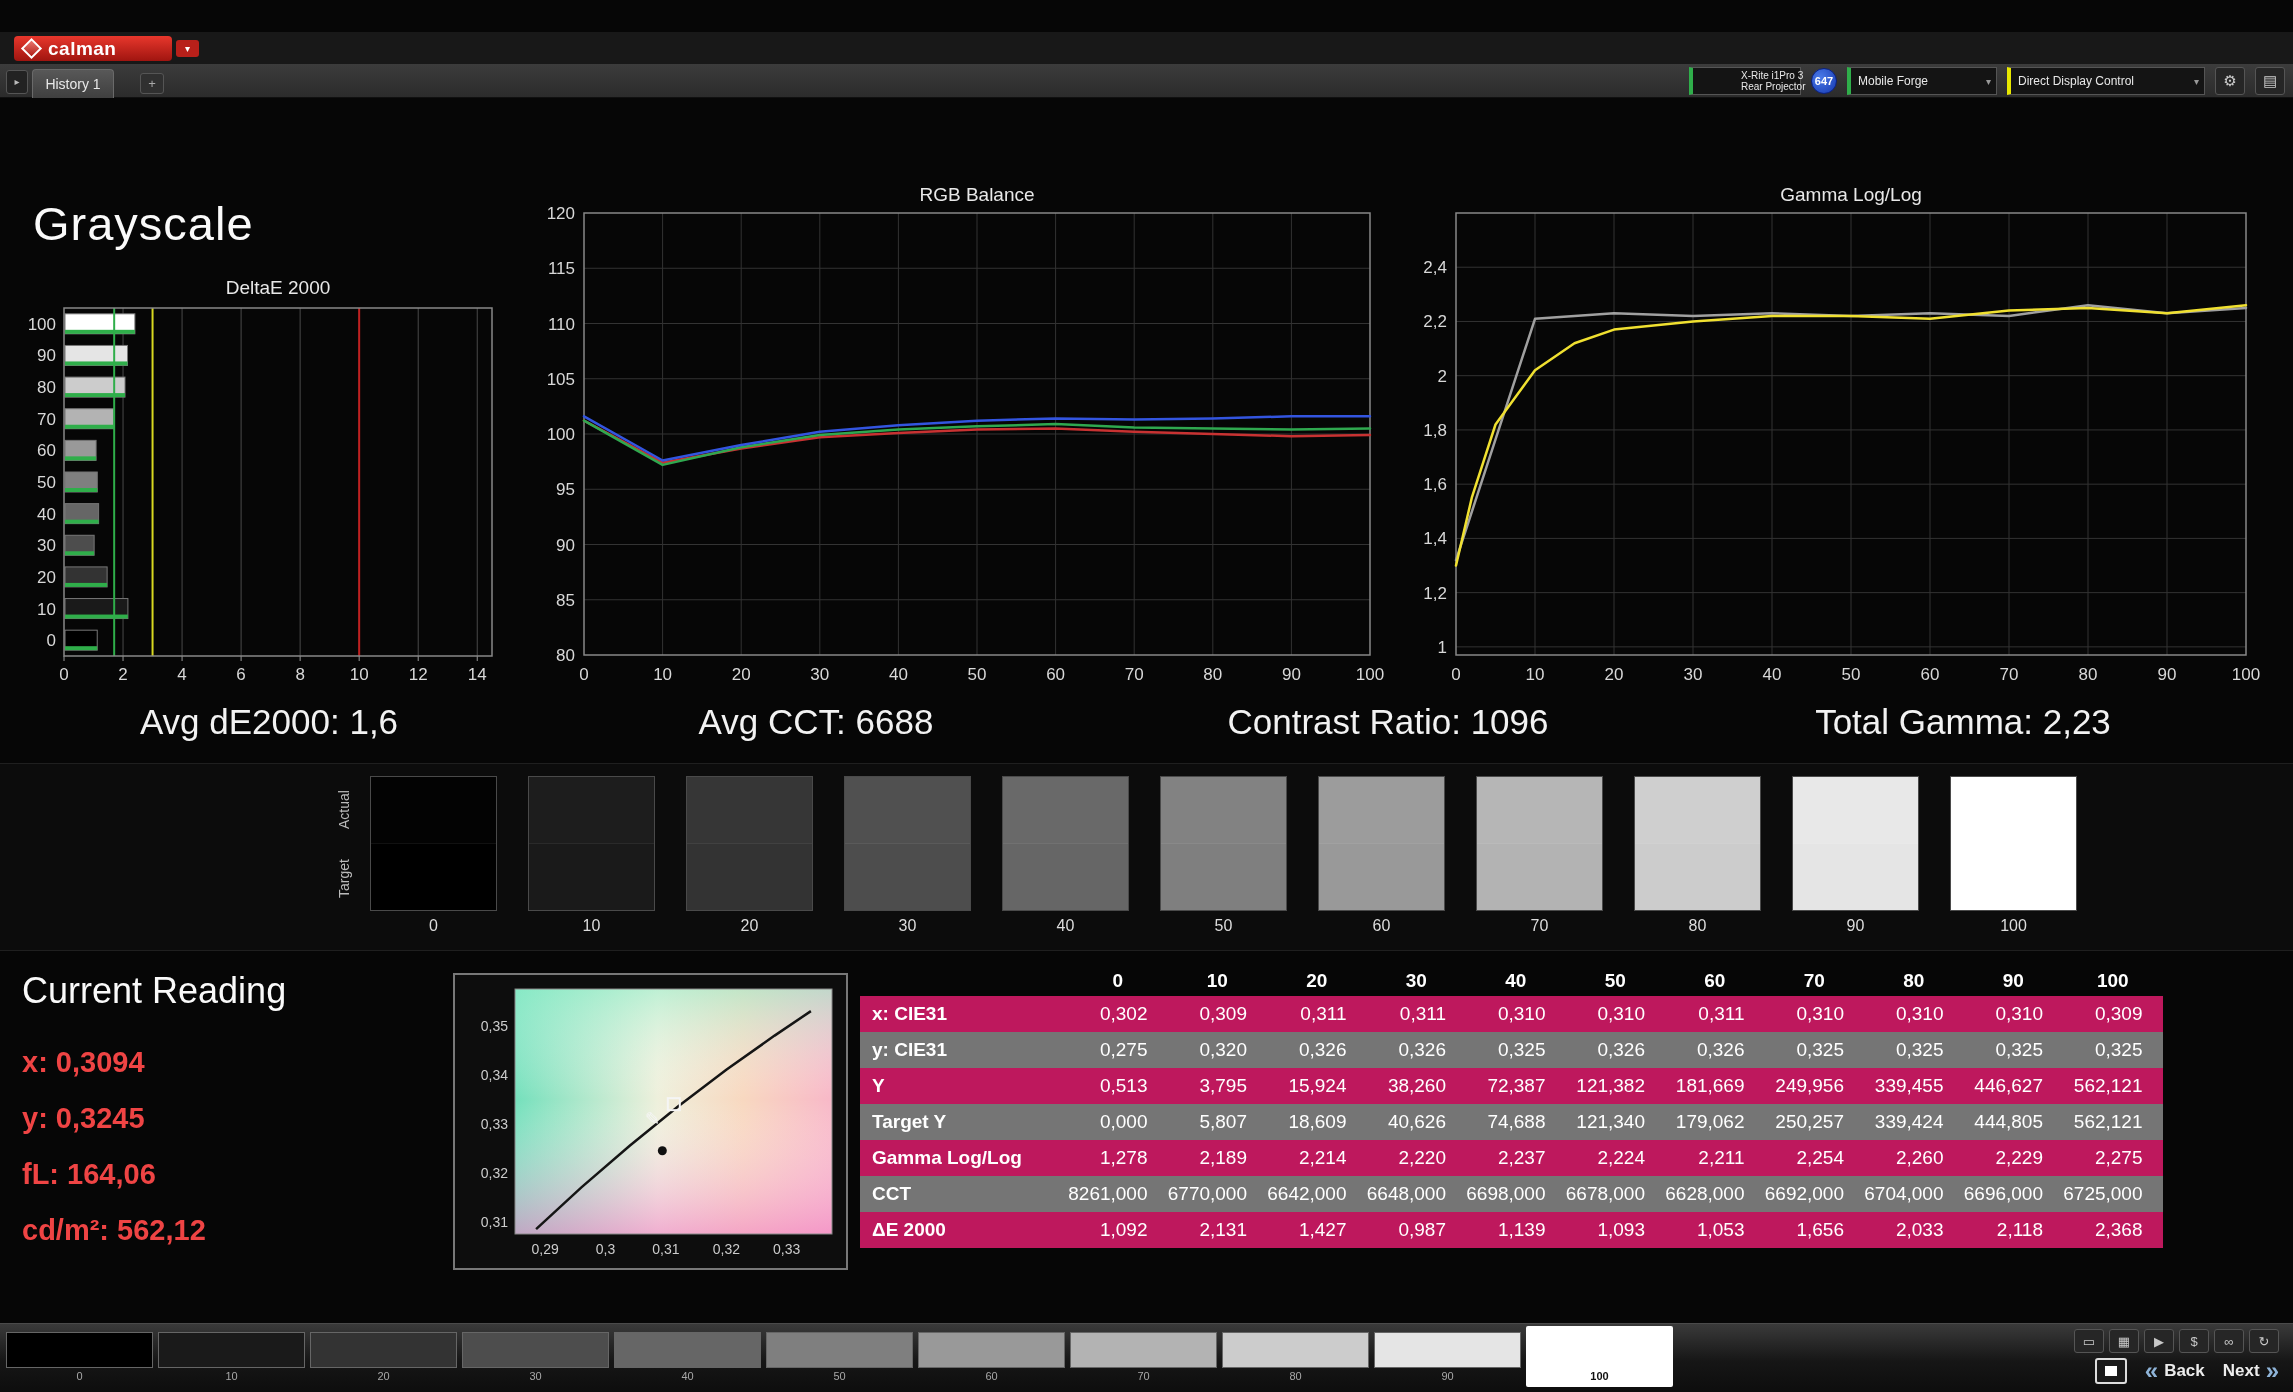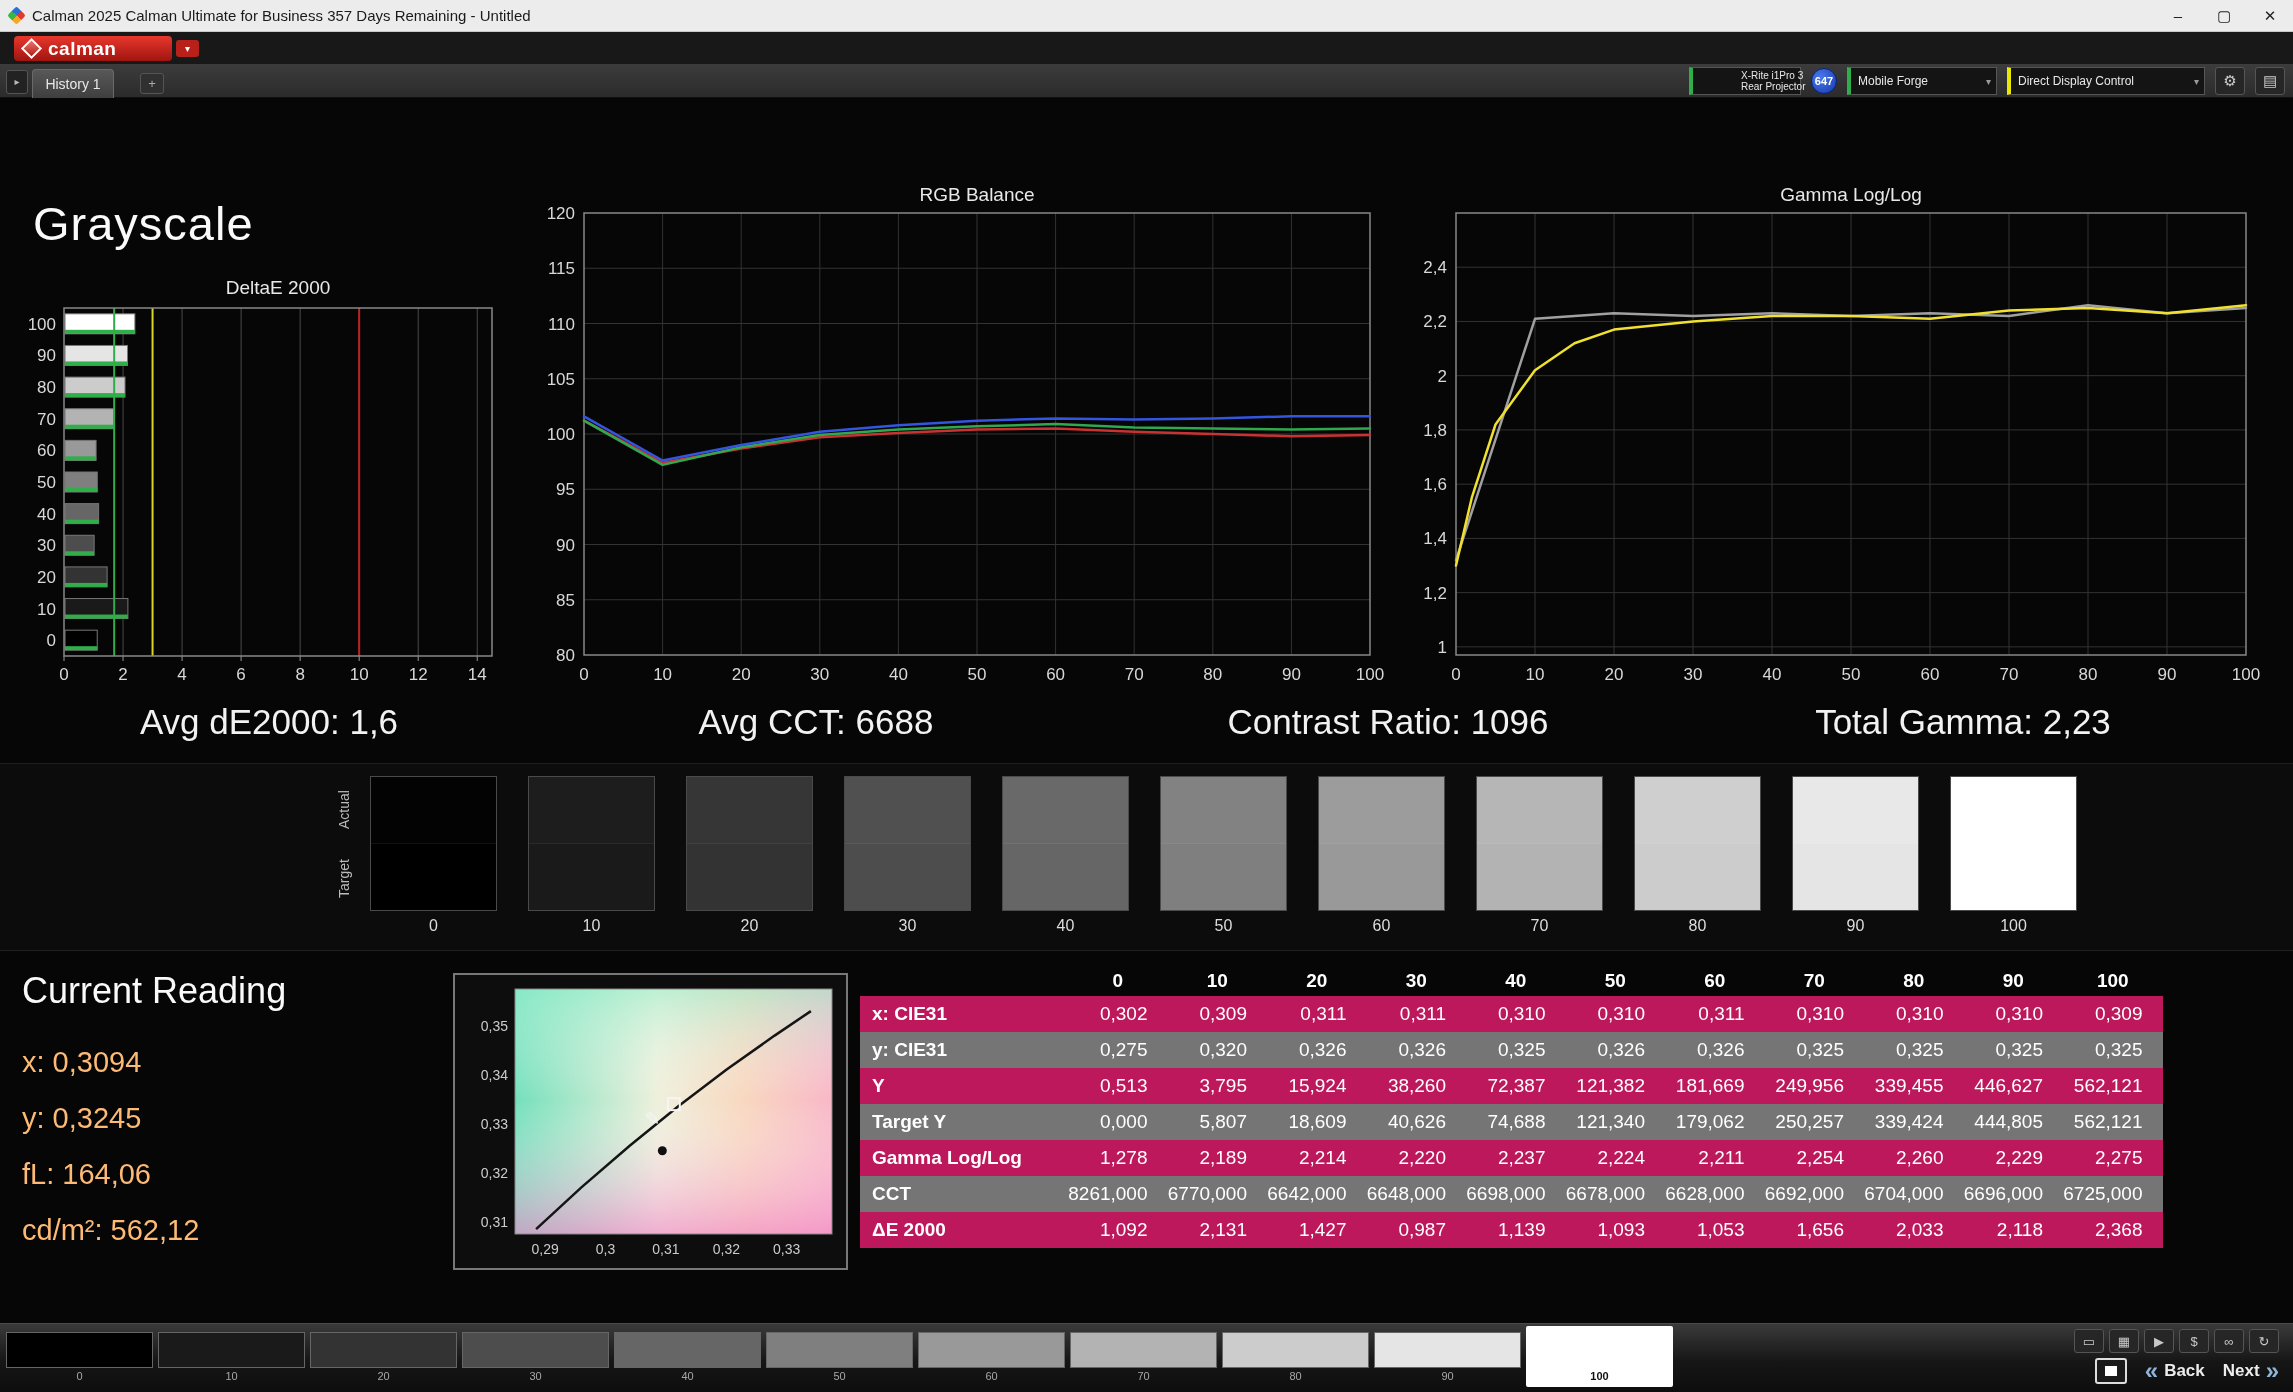--- a/index.html
+++ b/index.html
@@ -46,21 +46,21 @@
   #lbl-actual{left:336px;top:14px;height:64px;}
   #lbl-target{left:336px;top:82px;height:66px;}
   .gs-col{position:absolute;top:12px;width:127px;}
   .gs-sw{height:135px;border:1px solid #4a4a4a;box-sizing:border-box;}
   .gs-a{height:50%;border-bottom:1px solid rgba(255,255,255,.06);box-sizing:border-box;}
   .gs-t{height:50%;}
   .gs-lbl{margin-top:6px;text-align:center;color:#ddd;font-size:16px;}
 
   
   .cur-title{position:absolute;left:22px;top:970px;font-size:36px;color:#fafafa;}
-  .cur-line{position:absolute;left:22px;font-size:29px;color:#fdba74;}
+  .cur-line{position:absolute;left:22px;font-size:29px;color:#ef4444;font-weight:bold;}
 
   
   .cie-box{position:absolute;left:453px;top:973px;width:391px;height:293px;background:#0d0d0d;border:2px solid #787878;}
 
   
   #data-table{position:absolute;left:860px;top:965px;display:grid;grid-template-columns:208px repeat(11,99.5px);}
   .th{height:31px;line-height:31px;text-align:center;color:#fff;font-weight:bold;font-size:19px;}
   .td{height:36px;line-height:36px;font-size:19px;color:#fff;text-align:right;padding-right:20px;box-sizing:border-box;white-space:nowrap;overflow:hidden;}
   .td.lbl{text-align:left;padding-left:12px;padding-right:4px;font-weight:bold;}
   .row-dark{background:#be185d;}
@@ -82,29 +82,20 @@
   .sq-btn{width:32px;height:26px;border:2px solid #ddd;border-radius:3px;background:#1a1a1a;display:flex;align-items:center;justify-content:center;box-sizing:border-box;}
   .sq-inner{width:12px;height:10px;background:#fff;}
   .nav-item{display:flex;align-items:center;gap:6px;color:#ececec;font-size:17px;font-weight:bold;}
   .nav-arrow{color:#8fb4d8;font-size:24px;font-weight:bold;line-height:20px;}
 </style>
 </head>
 <body>
 
 <div id="app">
 
-  <div class="titlebar">
-    <div class="tb-icon"></div>
-    <div class="tb-title">Calman 2025 Calman Ultimate for Business 357 Days Remaining  - Untitled</div>
-    <div class="tb-btns">
-      <div class="tb-btn">–</div>
-      <div class="tb-btn">▢</div>
-      <div class="tb-btn">✕</div>
-    </div>
-  </div>
 
   <div class="logobar">
     <div class="logo-pill">
       <div class="logo-diamond"></div>
       <div class="logo-text">calman</div>
     </div>
     <div class="logo-dd">
       <span>▾</span>
     </div>
     <div class="rainbow"></div>

